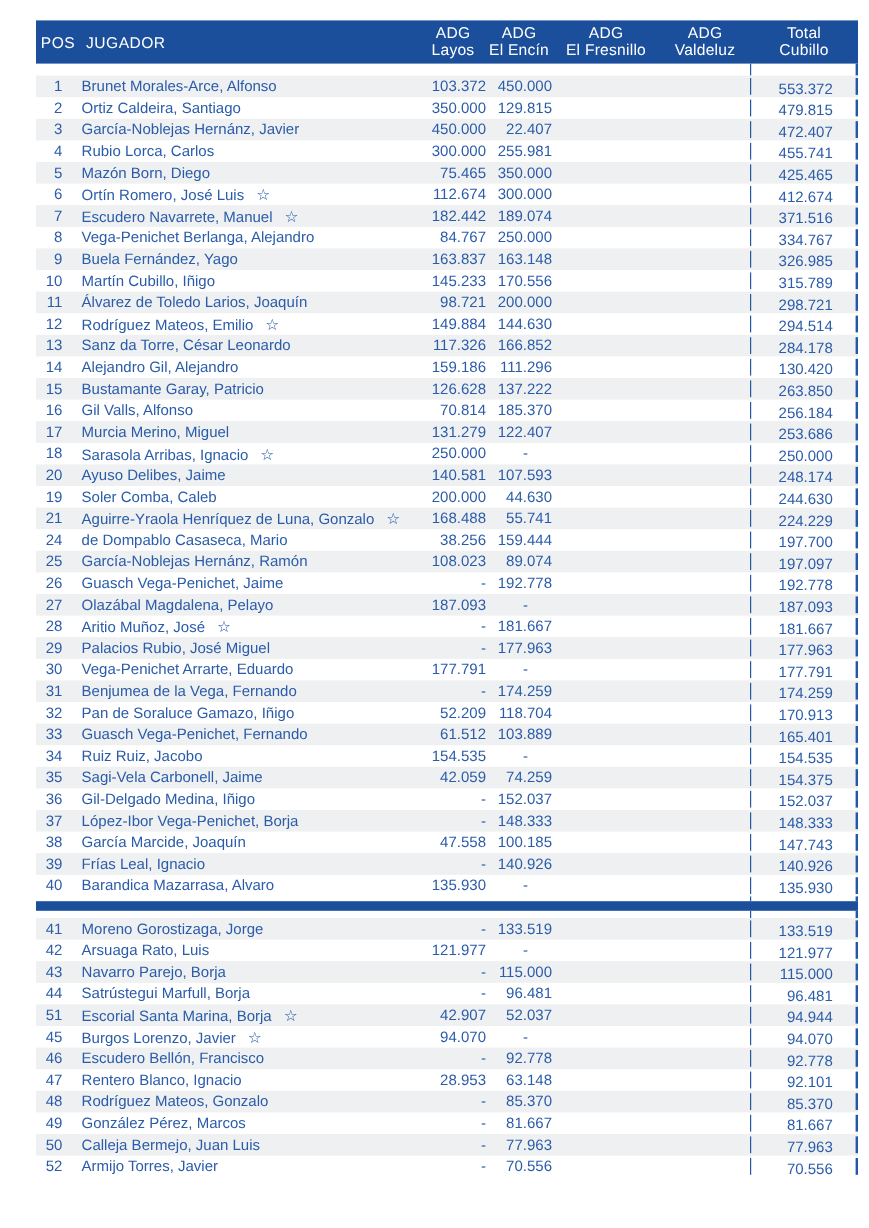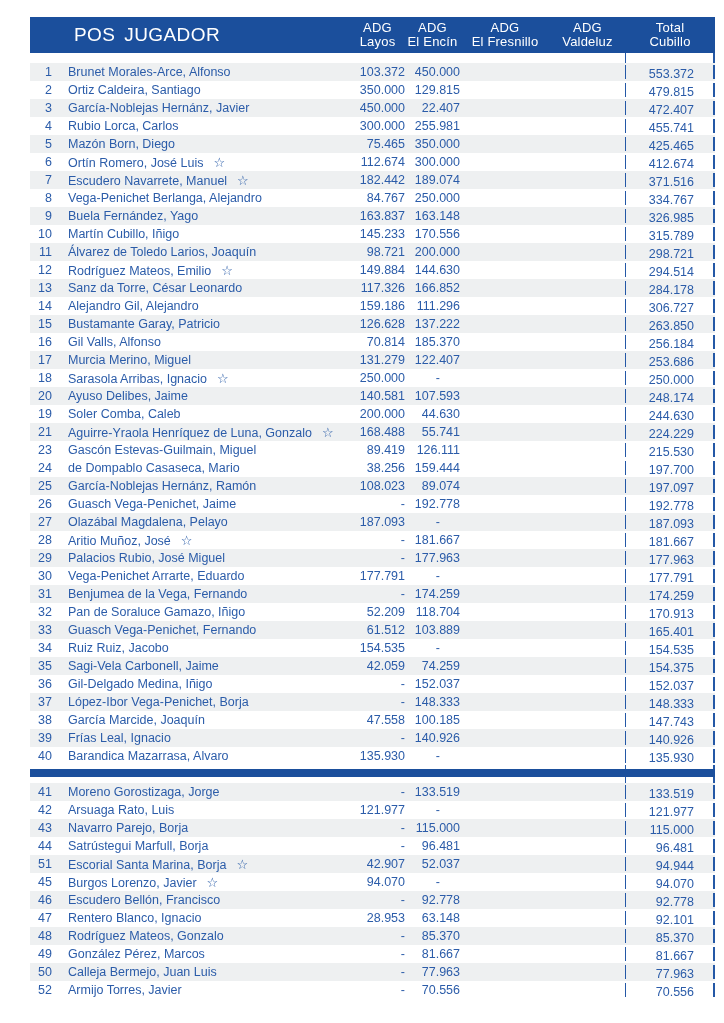--- a/index.html
+++ b/index.html
@@ -23,22 +23,22 @@
     display:grid;
     grid-template-columns:26px 1fr 55px 55px 90px 75px 90px;
     height:36px;
     background:var(--header-bg);
     color:#ffffff;
     align-items:center;
   }
   .h-left{
     grid-column:1 / span 2;
     display:flex;gap:9px;
-    padding-left:24px;
-    font-size:19px;letter-spacing:.4px;margin-left:20px;
+    padding-left:4px;
+    font-size:13px;letter-spacing:.4px;
   }
   .h-col{
     text-align:center;
     font-size:13px;line-height:14.5px;letter-spacing:.2px;
   }
   
   .row{
     display:grid;
     grid-template-columns:26px 1fr 55px 55px 90px 75px 90px;
     height:18px;
@@ -225,21 +225,21 @@
         <span class="c-num c-vald"></span>
         <span class="c-num c-total">284.178</span>
       </div>
       <div class="row">
         <span class="c-pos">14</span>
         <span class="c-name">Alejandro Gil, Alejandro</span>
         <span class="c-num c-layos">159.186</span>
         <span class="c-num c-encin">111.296</span>
         <span class="c-num c-fres"></span>
         <span class="c-num c-vald"></span>
-        <span class="c-num c-total">306.727</span>
+        <span class="c-num c-total">130.420</span>
       </div>
       <div class="row stripe">
         <span class="c-pos">15</span>
         <span class="c-name">Bustamante Garay, Patricio</span>
         <span class="c-num c-layos">126.628</span>
         <span class="c-num c-encin">137.222</span>
         <span class="c-num c-fres"></span>
         <span class="c-num c-vald"></span>
         <span class="c-num c-total">263.850</span>
       </div>
@@ -291,29 +291,20 @@
       <div class="row stripe">
         <span class="c-pos">21</span>
         <span class="c-name">Aguirre-Yraola Henríquez de Luna, Gonzalo<span class="star">☆</span></span>
         <span class="c-num c-layos">168.488</span>
         <span class="c-num c-encin">55.741</span>
         <span class="c-num c-fres"></span>
         <span class="c-num c-vald"></span>
         <span class="c-num c-total">224.229</span>
       </div>
       <div class="row">
-        <span class="c-pos">23</span>
-        <span class="c-name">Gascón Estevas-Guilmain, Miguel</span>
-        <span class="c-num c-layos">89.419</span>
-        <span class="c-num c-encin">126.111</span>
-        <span class="c-num c-fres"></span>
-        <span class="c-num c-vald"></span>
-        <span class="c-num c-total">215.530</span>
-      </div>
-      <div class="row">
         <span class="c-pos">24</span>
         <span class="c-name">de Dompablo Casaseca, Mario</span>
         <span class="c-num c-layos">38.256</span>
         <span class="c-num c-encin">159.444</span>
         <span class="c-num c-fres"></span>
         <span class="c-num c-vald"></span>
         <span class="c-num c-total">197.700</span>
       </div>
       <div class="row stripe">
         <span class="c-pos">25</span>

